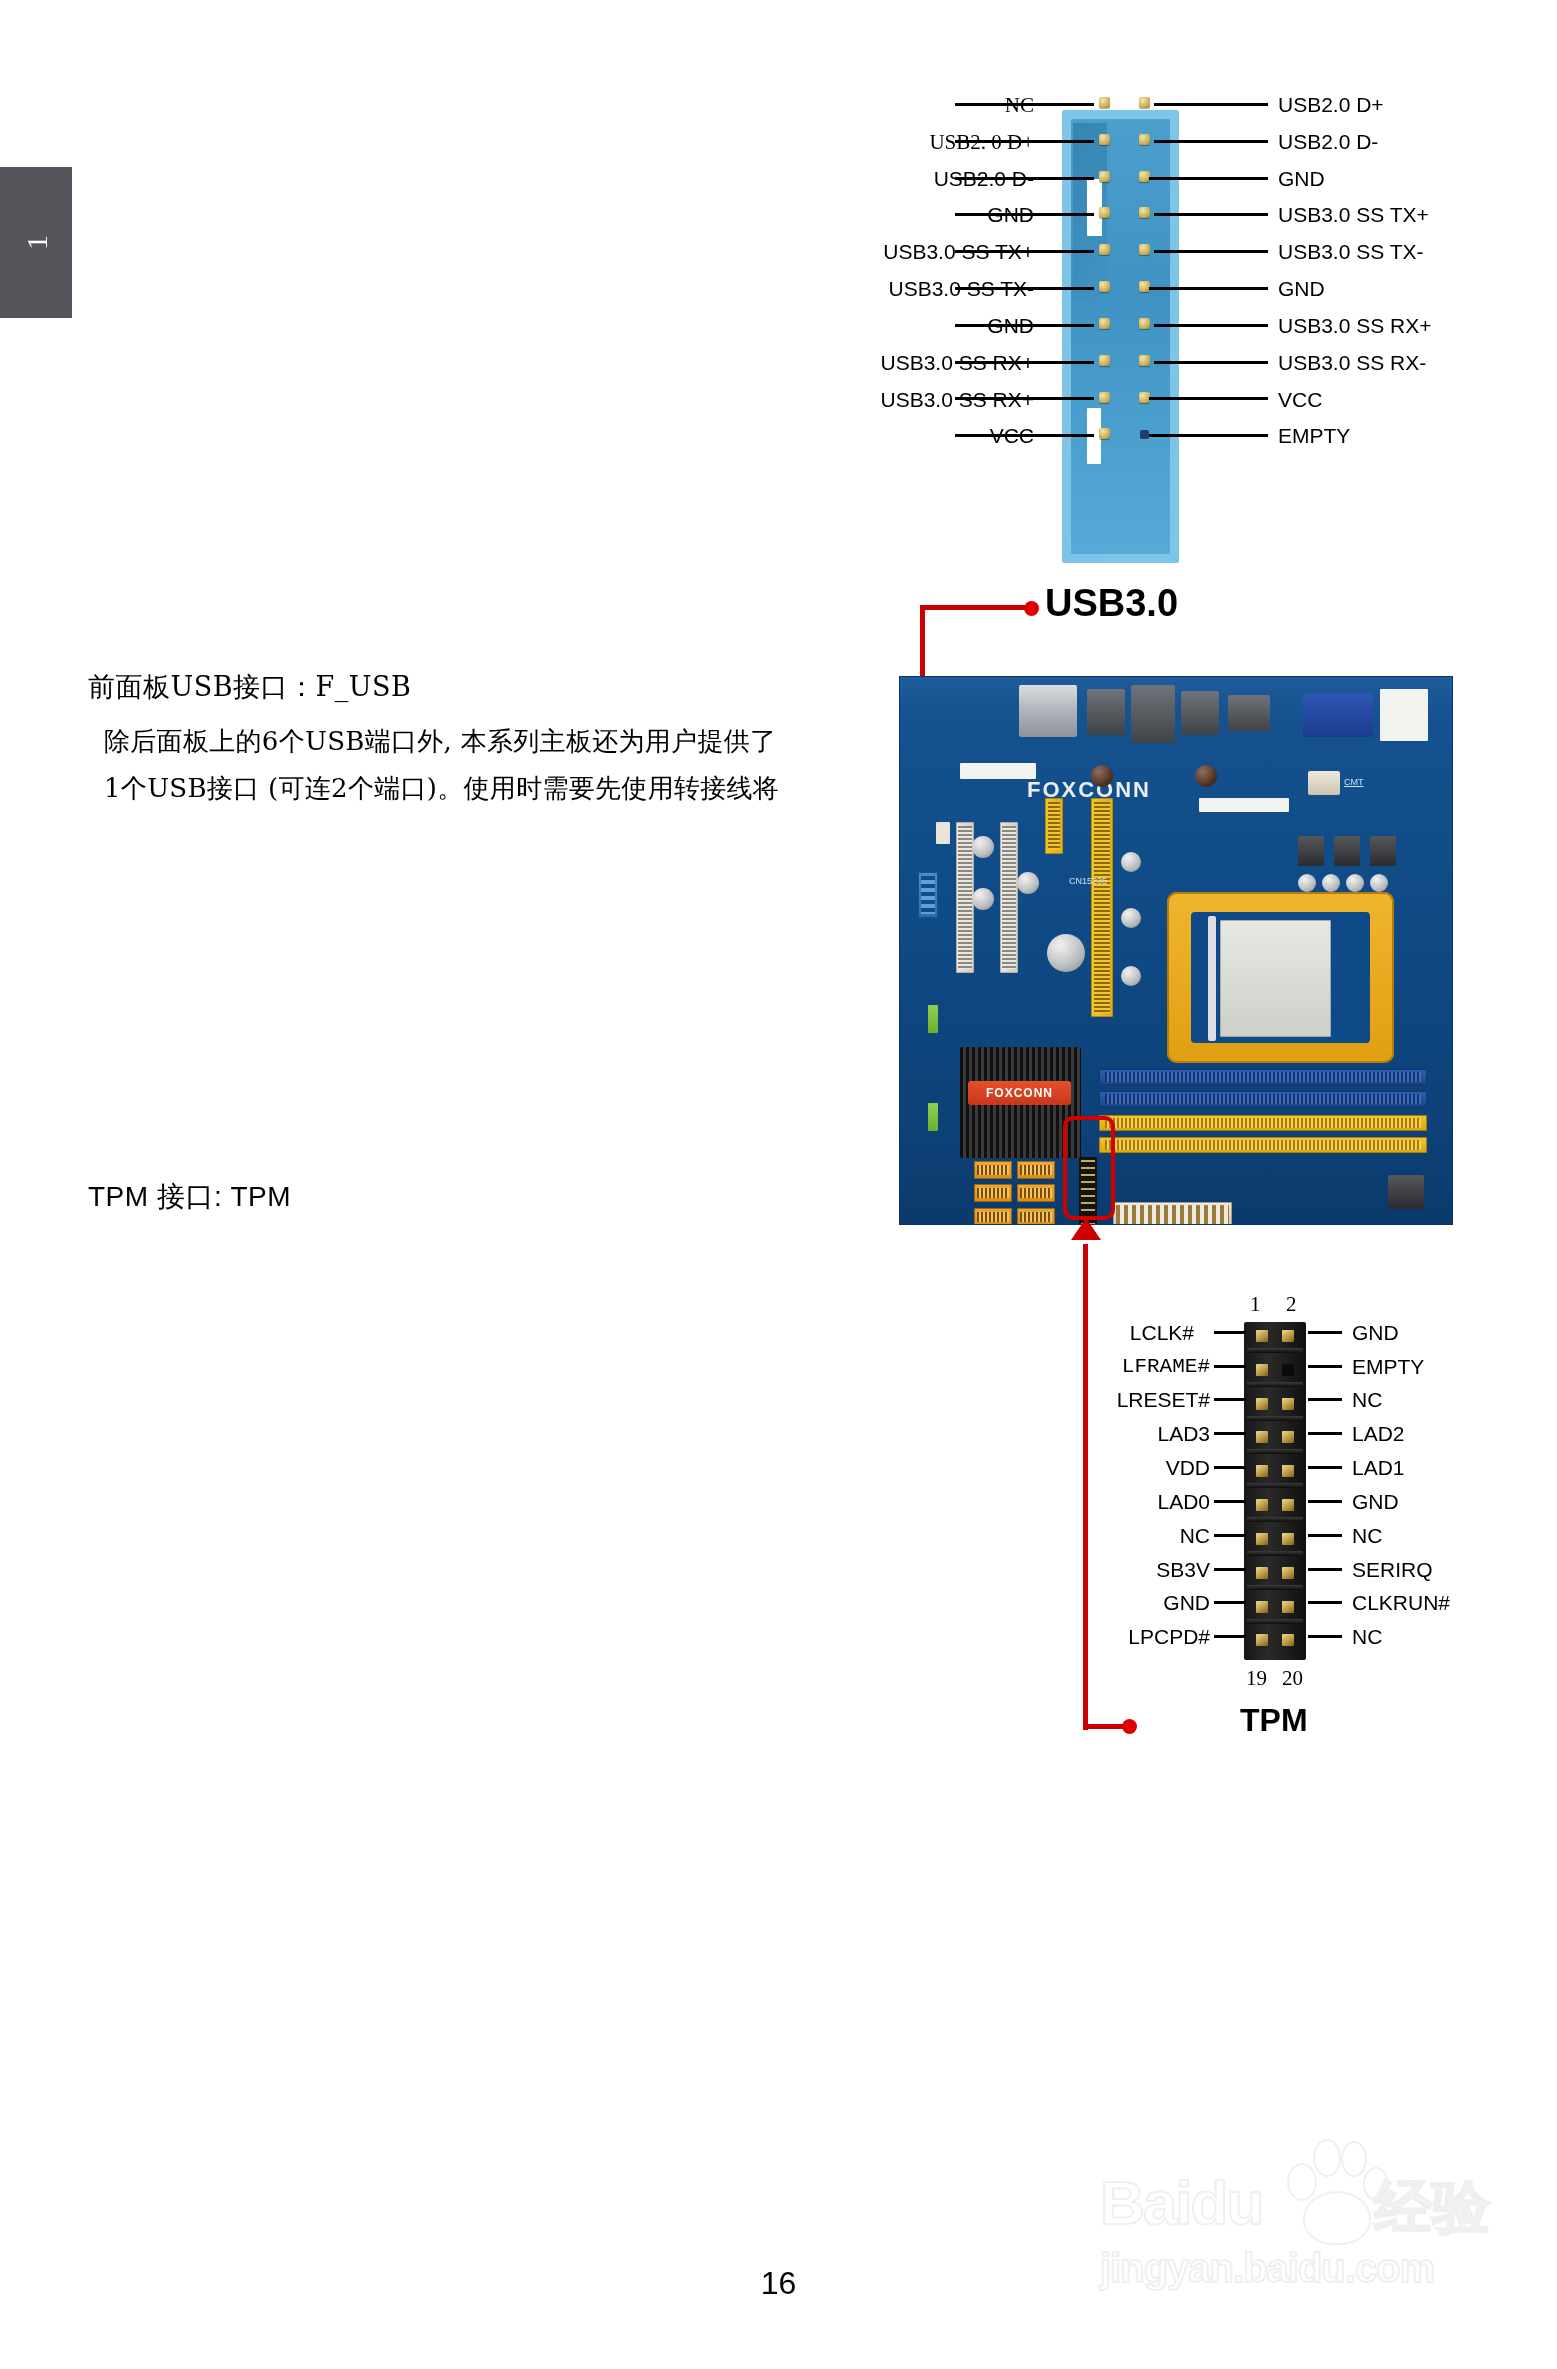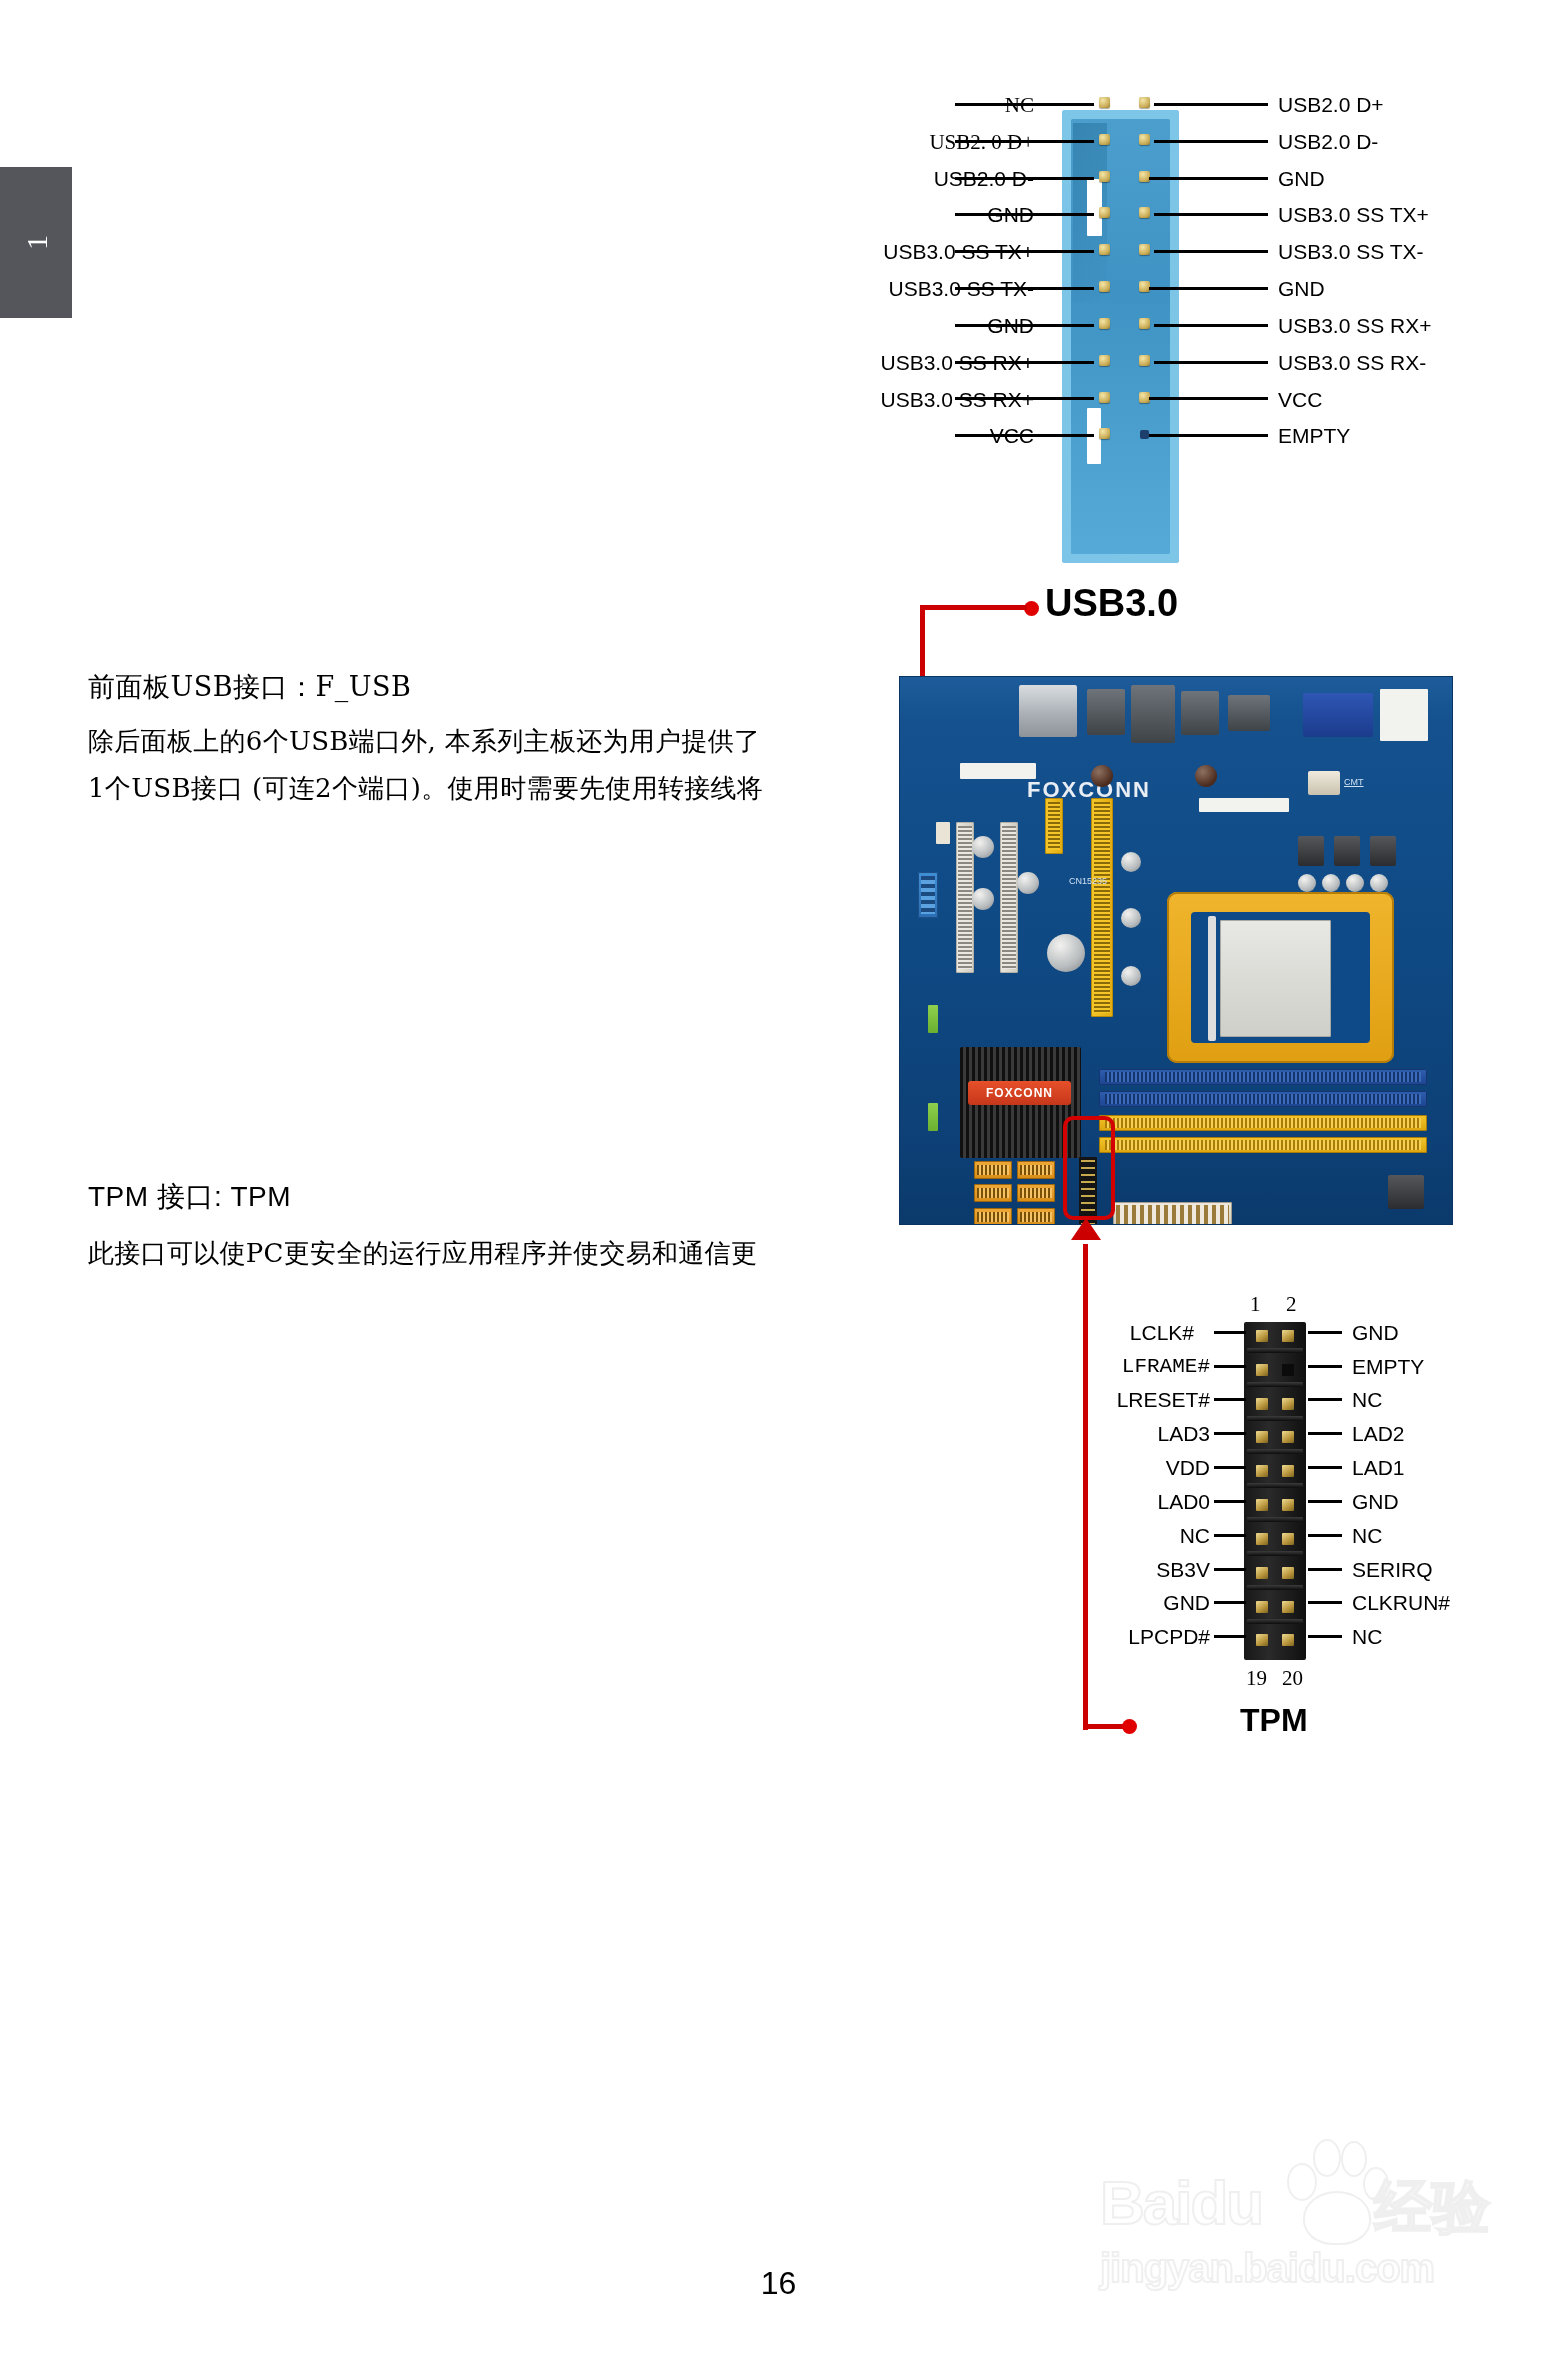--- a/index.html
+++ b/index.html
@@ -26,21 +26,21 @@
 
   
   .cn-head{
     position:absolute;
     font-family:"DejaVu Serif","Liberation Serif",serif;
     font-size:27px;color:#000;white-space:nowrap;letter-spacing:0.5px;
   }
   .cn-body{
     position:absolute;
     font-family:"DejaVu Serif","Liberation Serif",serif;
-    font-size:26px;color:#000;line-height:47px;letter-spacing:0.3px;
+    font-size:26px;color:#000;line-height:47px;letter-spacing:0.3px;margin-left:16px;
   }
   .cn-body div{white-space:nowrap;}
 
   
   #usb-diagram{position:absolute;left:756px;top:95px;width:716px;height:488px;}
   .conn-body{
     position:absolute;left:306px;top:15px;width:117px;height:453px;
     background:linear-gradient(160deg,#7ec6e8 0%,#5fb4de 18%,#4ea5d2 55%,#66b9e2 100%);
     border-radius:3px;
     box-shadow:inset 0 0 0 9px rgba(126,198,232,.95);
@@ -283,21 +283,20 @@
   <div class="hl-rect" style="left:901px;top:864px;width:45px;height:66px;"></div>
 
   <div class="cn-head" style="left:88px;top:669px;">前面板USB接口：F_USB</div>
   <div class="cn-body" style="left:88px;top:718px;">
     <div>除后面板上的6个USB端口外, 本系列主板还为用户提供了</div>
     <div>1个USB接口 (可连2个端口)。使用时需要先使用转接线将</div>
   </div>
 
   <div class="cn-head" style="left:88px;top:1178px;font-family:'Liberation Sans',sans-serif;font-size:28px;">TPM 接口: TPM</div>
   <div class="cn-body" style="left:88px;top:1230px;">
-    <div>此接口可以使PC更安全的运行应用程序并使交易和通信更</div>
   </div>
 
   <div id="mb">
 
     <div class="mb-el io-shield" style="left:119px;top:8px;width:58px;height:52px;"></div>
     <div class="mb-el io-dark" style="left:187px;top:12px;width:38px;height:46px;"></div>
     <div class="mb-el io-dark" style="left:231px;top:8px;width:44px;height:58px;"></div>
     <div class="mb-el io-dark" style="left:281px;top:14px;width:38px;height:44px;"></div>
     <div class="mb-el io-dark" style="left:328px;top:18px;width:42px;height:36px;"></div>
     <div class="mb-el io-blue" style="left:403px;top:16px;width:70px;height:44px;"></div>

